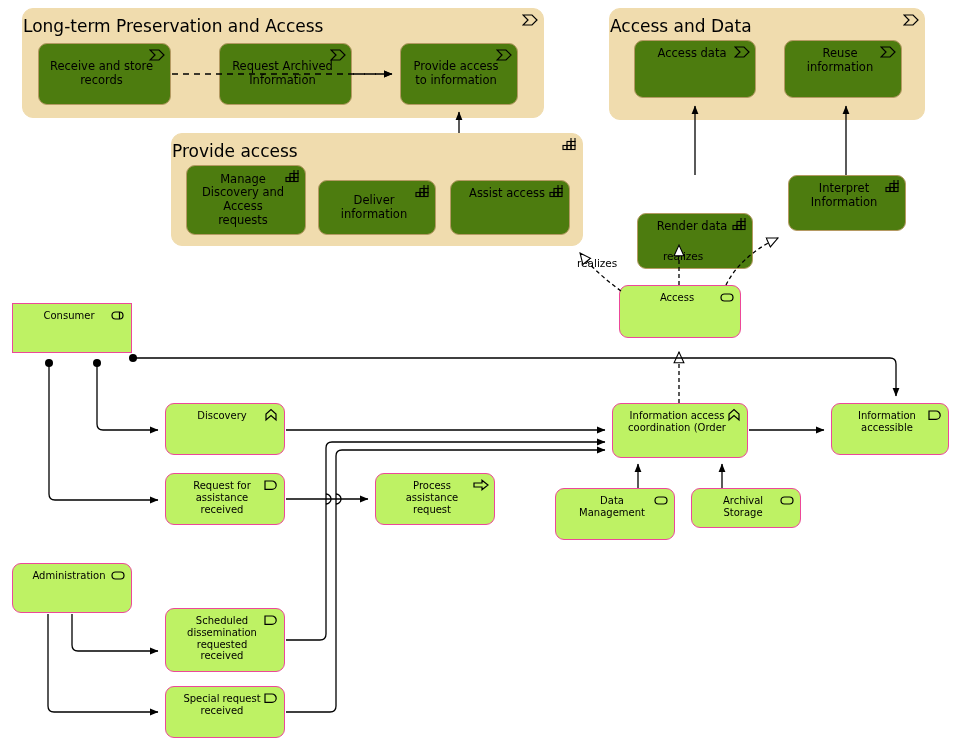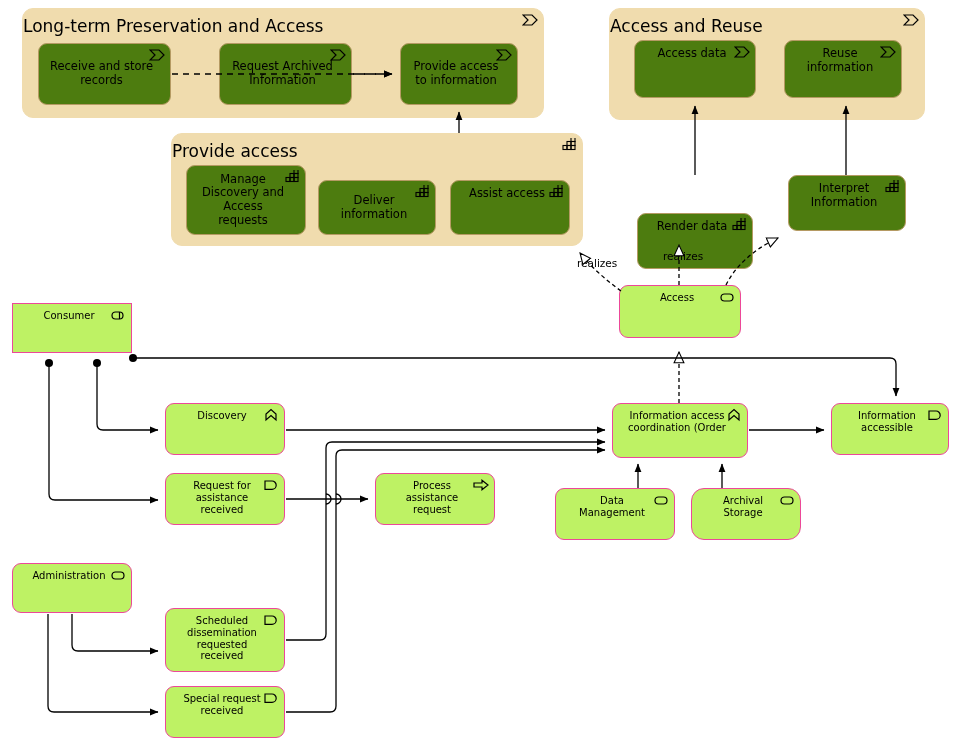--- a/index.html
+++ b/index.html
@@ -124,21 +124,21 @@
             <rect x="10" y="7.5" width="4" height="4"></rect>
         <rect x="6" y="3.5" width="4" height="4"></rect>
             <rect x="10" y="3.5" width="4" height="4"></rect>
             <rect x="10" y="-0.5" width="4" height="4"></rect>
       </g>
         </svg>
     </span>
   </div>
 
   <div class="node n-tan group" style="left:609px;top:8px;width:316px;height:112px;">
-    <span class="gtitle">Access and Reuse</span>
+    <span class="gtitle">Access and Data</span>
     <span class="ic">
       <svg width="16" height="14" viewBox="0 0 16 14">
           <path d="M1 2 L10 2 L15 7 L10 12 L1 12 L6 7 Z" fill="none" stroke="#000" stroke-width="1.2"></path>
         </svg>
     </span>
   </div>
   <div class="node n-tanbox topalign" style="left:634px;top:40px;width:122px;height:58px;">
     <span class="lbl">Access data</span>
     <span class="ic">
       <svg width="16" height="14" viewBox="0 0 16 14">
@@ -255,21 +255,21 @@
 
   <div class="node n-yellow topalign" style="left:555px;top:488px;width:120px;height:52px;">
     <span class="lbl">Data Management</span>
     <span class="ic">
       <svg width="16" height="14" viewBox="0 0 16 14">
           <rect x="2" y="4" width="12" height="7" rx="3.5" ry="3.5" fill="none" stroke="#000" stroke-width="1.2"></rect>
         </svg>
     </span>
   </div>
 
-  <div class="node n-yellow topalign" style="left:691px;top:488px;width:110px;height:52px;border-radius:13px;">
+  <div class="node n-yellow topalign" style="left:691px;top:488px;width:110px;height:40px;">
     <span class="lbl">Archival Storage</span>
     <span class="ic">
       <svg width="16" height="14" viewBox="0 0 16 14">
           <rect x="2" y="4" width="12" height="7" rx="3.5" ry="3.5" fill="none" stroke="#000" stroke-width="1.2"></rect>
         </svg>
     </span>
   </div>
 
   <div class="node n-yellow topalign" style="left:12px;top:563px;width:120px;height:50px;">
     <span class="lbl">Administration</span>

